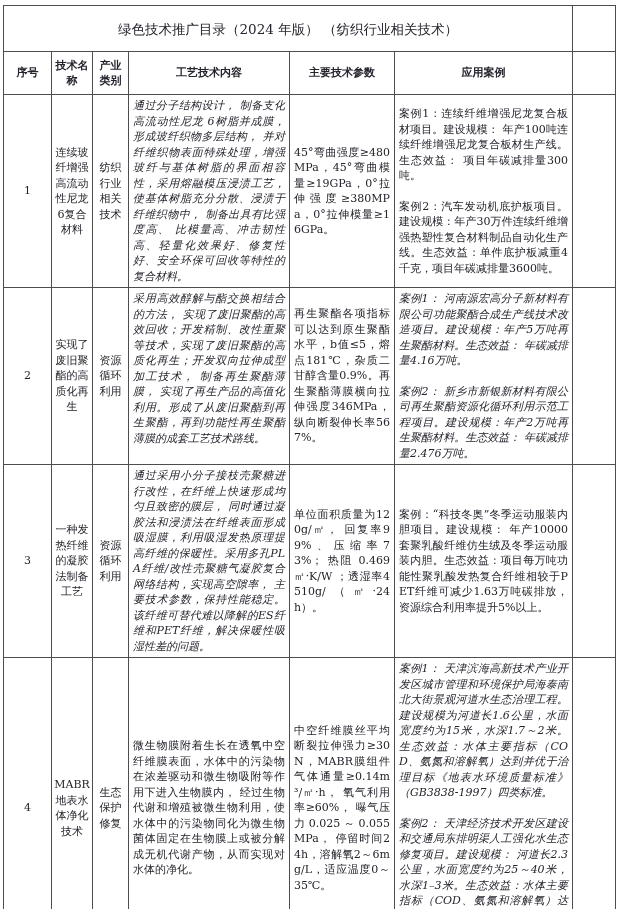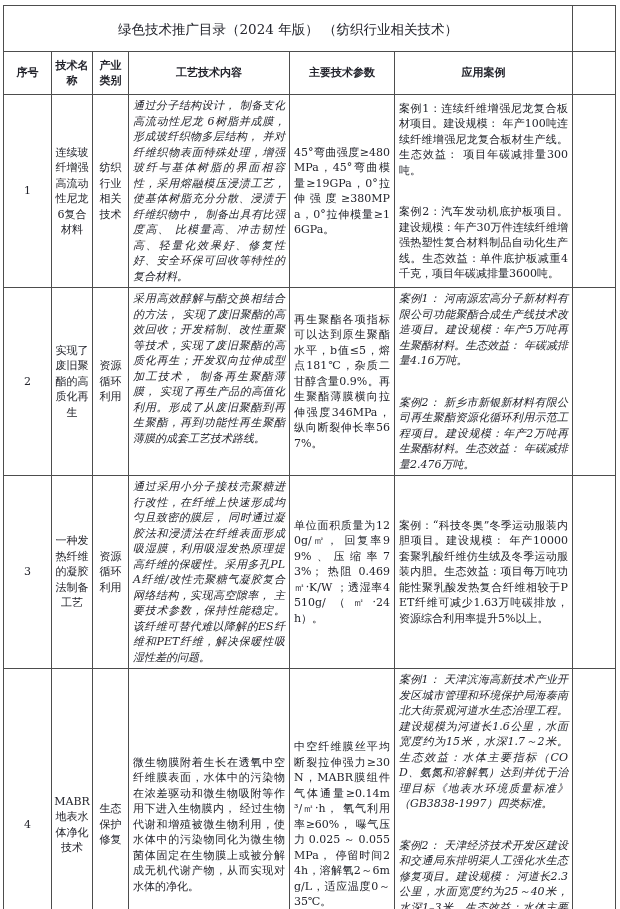--- a/index.html
+++ b/index.html
@@ -27,21 +27,21 @@
     font-weight:normal; font-size:13.5px; line-height:18px;
     text-align:center; padding:6px 4px;
     word-break:normal;
   }
   tr.header-row th {
     font-weight:bold; text-align:center; padding:4px 2px;
   }
   td.c-center { text-align:center; padding:2px 2px; }
   td.c-just   { text-align:justify; }
   td.va-top   { vertical-align:top;font-style:italic; }
-  .case-p + .case-p { margin-top:26px; }
+  .case-p + .case-p { margin-top:15px; }
   tr.r-title  { height:46px; }
   tr.r-head   { height:43px; }
   tr.r-1      { height:175px; }
   tr.r-2      { height:172px; }
   tr.r-3      { height:175px; }
   tr.r-4      { height:285px; }
 </style>
 </head>
 <body>
 

